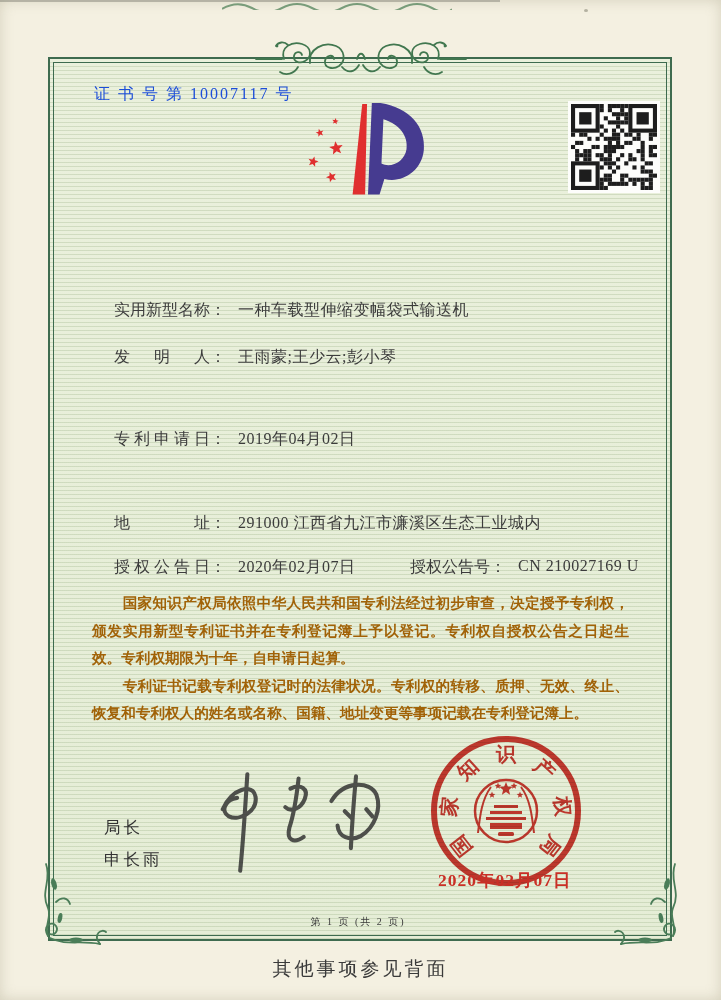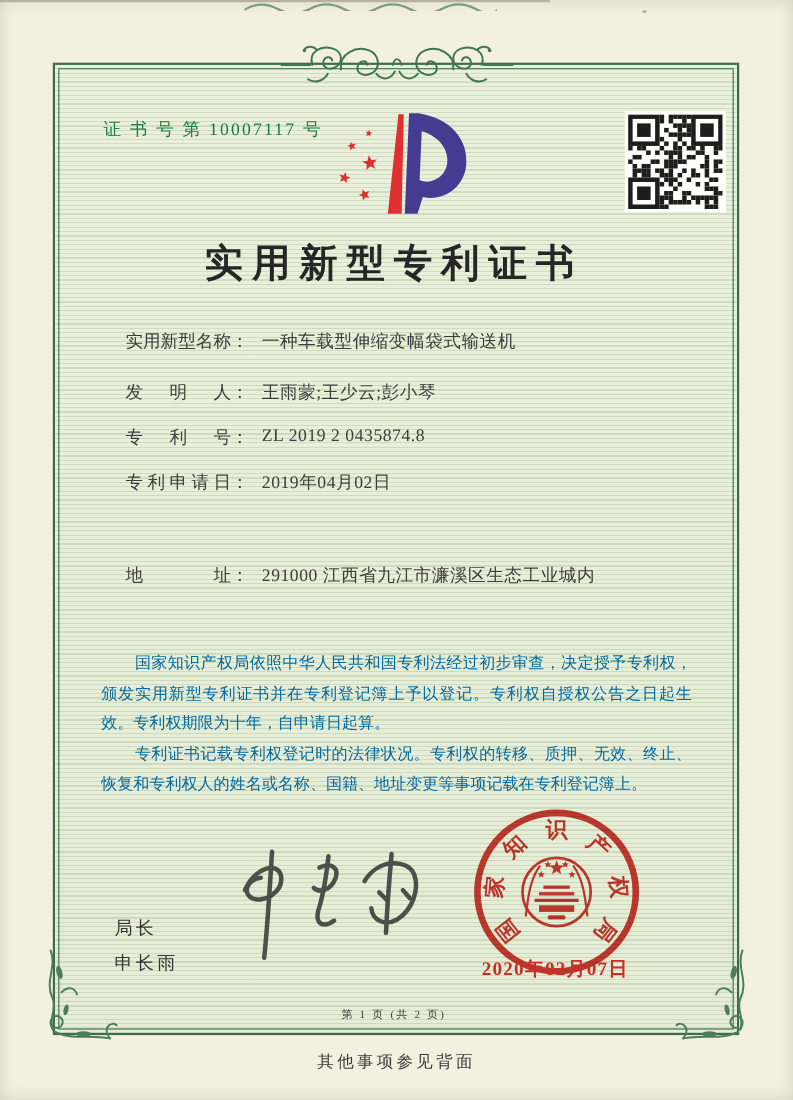--- a/index.html
+++ b/index.html
@@ -12,48 +12,48 @@
   .scan-top-line{left:0;top:0;width:500px;height:2px;background:#7a7a6e;opacity:.45;}
   .scan-dot{left:584px;top:9px;width:4px;height:3px;background:#8a8878;border-radius:50%;opacity:.6;}
 
   
   .panel{left:48px;top:57px;width:620px;height:880px;border:2px solid #3e6b4f;
          background:
            repeating-linear-gradient(0deg, rgba(143,168,122,.28) 0 1px, rgba(0,0,0,0) 1px 4px),
            linear-gradient(#eaf0dc,#e5edd6);}
   .panel-inner{position:absolute;left:3px;top:3px;right:3px;bottom:3px;border:1px solid #3e6b4f;}
 
-  .cert-no{left:94px;top:108px;font-size:16px;color:#15803d;letter-spacing:2px;}
+  .cert-no{left:94px;top:84px;font-size:16px;color:#1d4ed8;letter-spacing:2px;}
 
   .logo{left:291px;top:100px;width:154px;height:106px;}
   .qr{left:568px;top:101px;width:92px;height:92px;background:#fdfdfb;padding:3px;box-sizing:border-box;}
 
   .title{left:48px;top:216px;width:620px;text-align:center;font-size:35px;font-weight:600;
          color:#262626;letter-spacing:8px;}
 
   .field-row{left:94px;width:540px;height:24px;font-size:16px;color:#3c3c3c;}
   .flabel{display:inline-block;width:96px;text-align:justify;text-align-last:justify;vertical-align:top;margin-left:20px;}
   .fcolon{display:inline-block;vertical-align:top;}
   .fvalue{display:inline-block;margin-left:8px;letter-spacing:.5px;vertical-align:top;}
   .g2{position:absolute;left:296px;top:0;white-space:nowrap;}
   .g2 .flabel{width:80px;}
 
-  .paras{left:92px;top:590px;width:537px;font-size:14.6px;line-height:27.5px;color:#0369a1;
-         text-align:justify;}
+  .paras{left:92px;top:590px;width:537px;font-size:14.6px;line-height:27.5px;color:#a16207;
+         text-align:justify;font-weight:bold;}
   .paras p{margin:0;text-indent:2.1em;}
 
-  .director{left:104px;top:812px;font-size:16.5px;color:#333;letter-spacing:3px;line-height:32px;margin-top:16px;}
+  .director{left:104px;top:812px;font-size:16.5px;color:#333;letter-spacing:3px;line-height:32px;}
   .signature{left:192px;top:768px;width:205px;height:108px;}
 
   .seal{left:428px;top:733px;width:156px;height:156px;mix-blend-mode:multiply;opacity:.94;}
   .seal-date{left:438px;top:868px;width:170px;font-size:17.5px;font-weight:700;color:#c92f26;
              letter-spacing:1px;white-space:nowrap;}
 
   .page-info{left:48px;top:915px;width:620px;text-align:center;font-size:10px;color:#3c3c3c;letter-spacing:2px;}
-  .back-note{left:0;top:956px;width:721px;text-align:center;font-size:15px;color:#3a3a3a;letter-spacing:3px;}
+  .back-note{left:0;top:956px;width:721px;text-align:center;font-size:19px;color:#3a3a3a;letter-spacing:3px;}
 
   .orn-top{left:254px;top:37px;width:214px;height:44px;}
   .corner-orn{width:72px;height:84px;top:862px;}
   .corner-left{left:36px;}
   .corner-right{left:613px;}
   .garland{left:222px;top:0;width:230px;height:10px;opacity:.8;}
 </style>
 </head>
 <body>
 
@@ -277,41 +277,44 @@
           <rect x="56" y="0" width="28" height="28"></rect>
           <rect x="60" y="4" width="20" height="20" fill="#fdfdfb"></rect>
           <rect x="64" y="8" width="12" height="12"></rect>
           <rect x="0" y="56" width="28" height="28"></rect>
           <rect x="4" y="60" width="20" height="20" fill="#fdfdfb"></rect>
           <rect x="8" y="64" width="12" height="12"></rect>
         </g>
       </svg>
   </div>
 
-  <div class="abs title">实用新型专利证书</div>
 
   <div class="abs field-row" style="top:300px">
     <span class="flabel">实用新型名称</span><span class="fcolon">：</span>
     <span class="fvalue">一种车载型伸缩变幅袋式输送机</span>
   </div>
   <div class="abs field-row" style="top:347px">
     <span class="flabel">发明人</span><span class="fcolon">：</span>
     <span class="fvalue">王雨蒙;王少云;彭小琴</span>
   </div>
-  <div class="abs field-row" style="top:388px">
-    <span class="flabel">专利号</span><span class="fcolon">：</span>
-    <span class="fvalue">ZL 2019 2 0435874.8</span>
-  </div>
   <div class="abs field-row" style="top:429px">
     <span class="flabel">专利申请日</span><span class="fcolon">：</span>
     <span class="fvalue">2019年04月02日</span>
   </div>
   <div class="abs field-row" style="top:513px">
     <span class="flabel">地址</span><span class="fcolon">：</span>
     <span class="fvalue">291000 江西省九江市濂溪区生态工业城内</span>
+  </div>
+  <div class="abs field-row" style="top:557px;position:absolute">
+    <span class="flabel">授权公告日</span><span class="fcolon">：</span>
+    <span class="fvalue">2020年02月07日</span>
+    <span class="g2">
+      <span class="flabel">授权公告号</span><span class="fcolon">：</span>
+      <span class="fvalue">CN 210027169 U</span>
+    </span>
   </div>
 
   <div class="abs paras">
     <p>国家知识产权局依照中华人民共和国专利法经过初步审查，决定授予专利权，颁发实用新型专利证书并在专利登记簿上予以登记。专利权自授权公告之日起生效。专利权期限为十年，自申请日起算。</p>
     <p>专利证书记载专利权登记时的法律状况。专利权的转移、质押、无效、终止、恢复和专利权人的姓名或名称、国籍、地址变更等事项记载在专利登记簿上。</p>
   </div>
 
   <div class="abs director">
     <div>局长</div>
     <div>申长雨</div>

